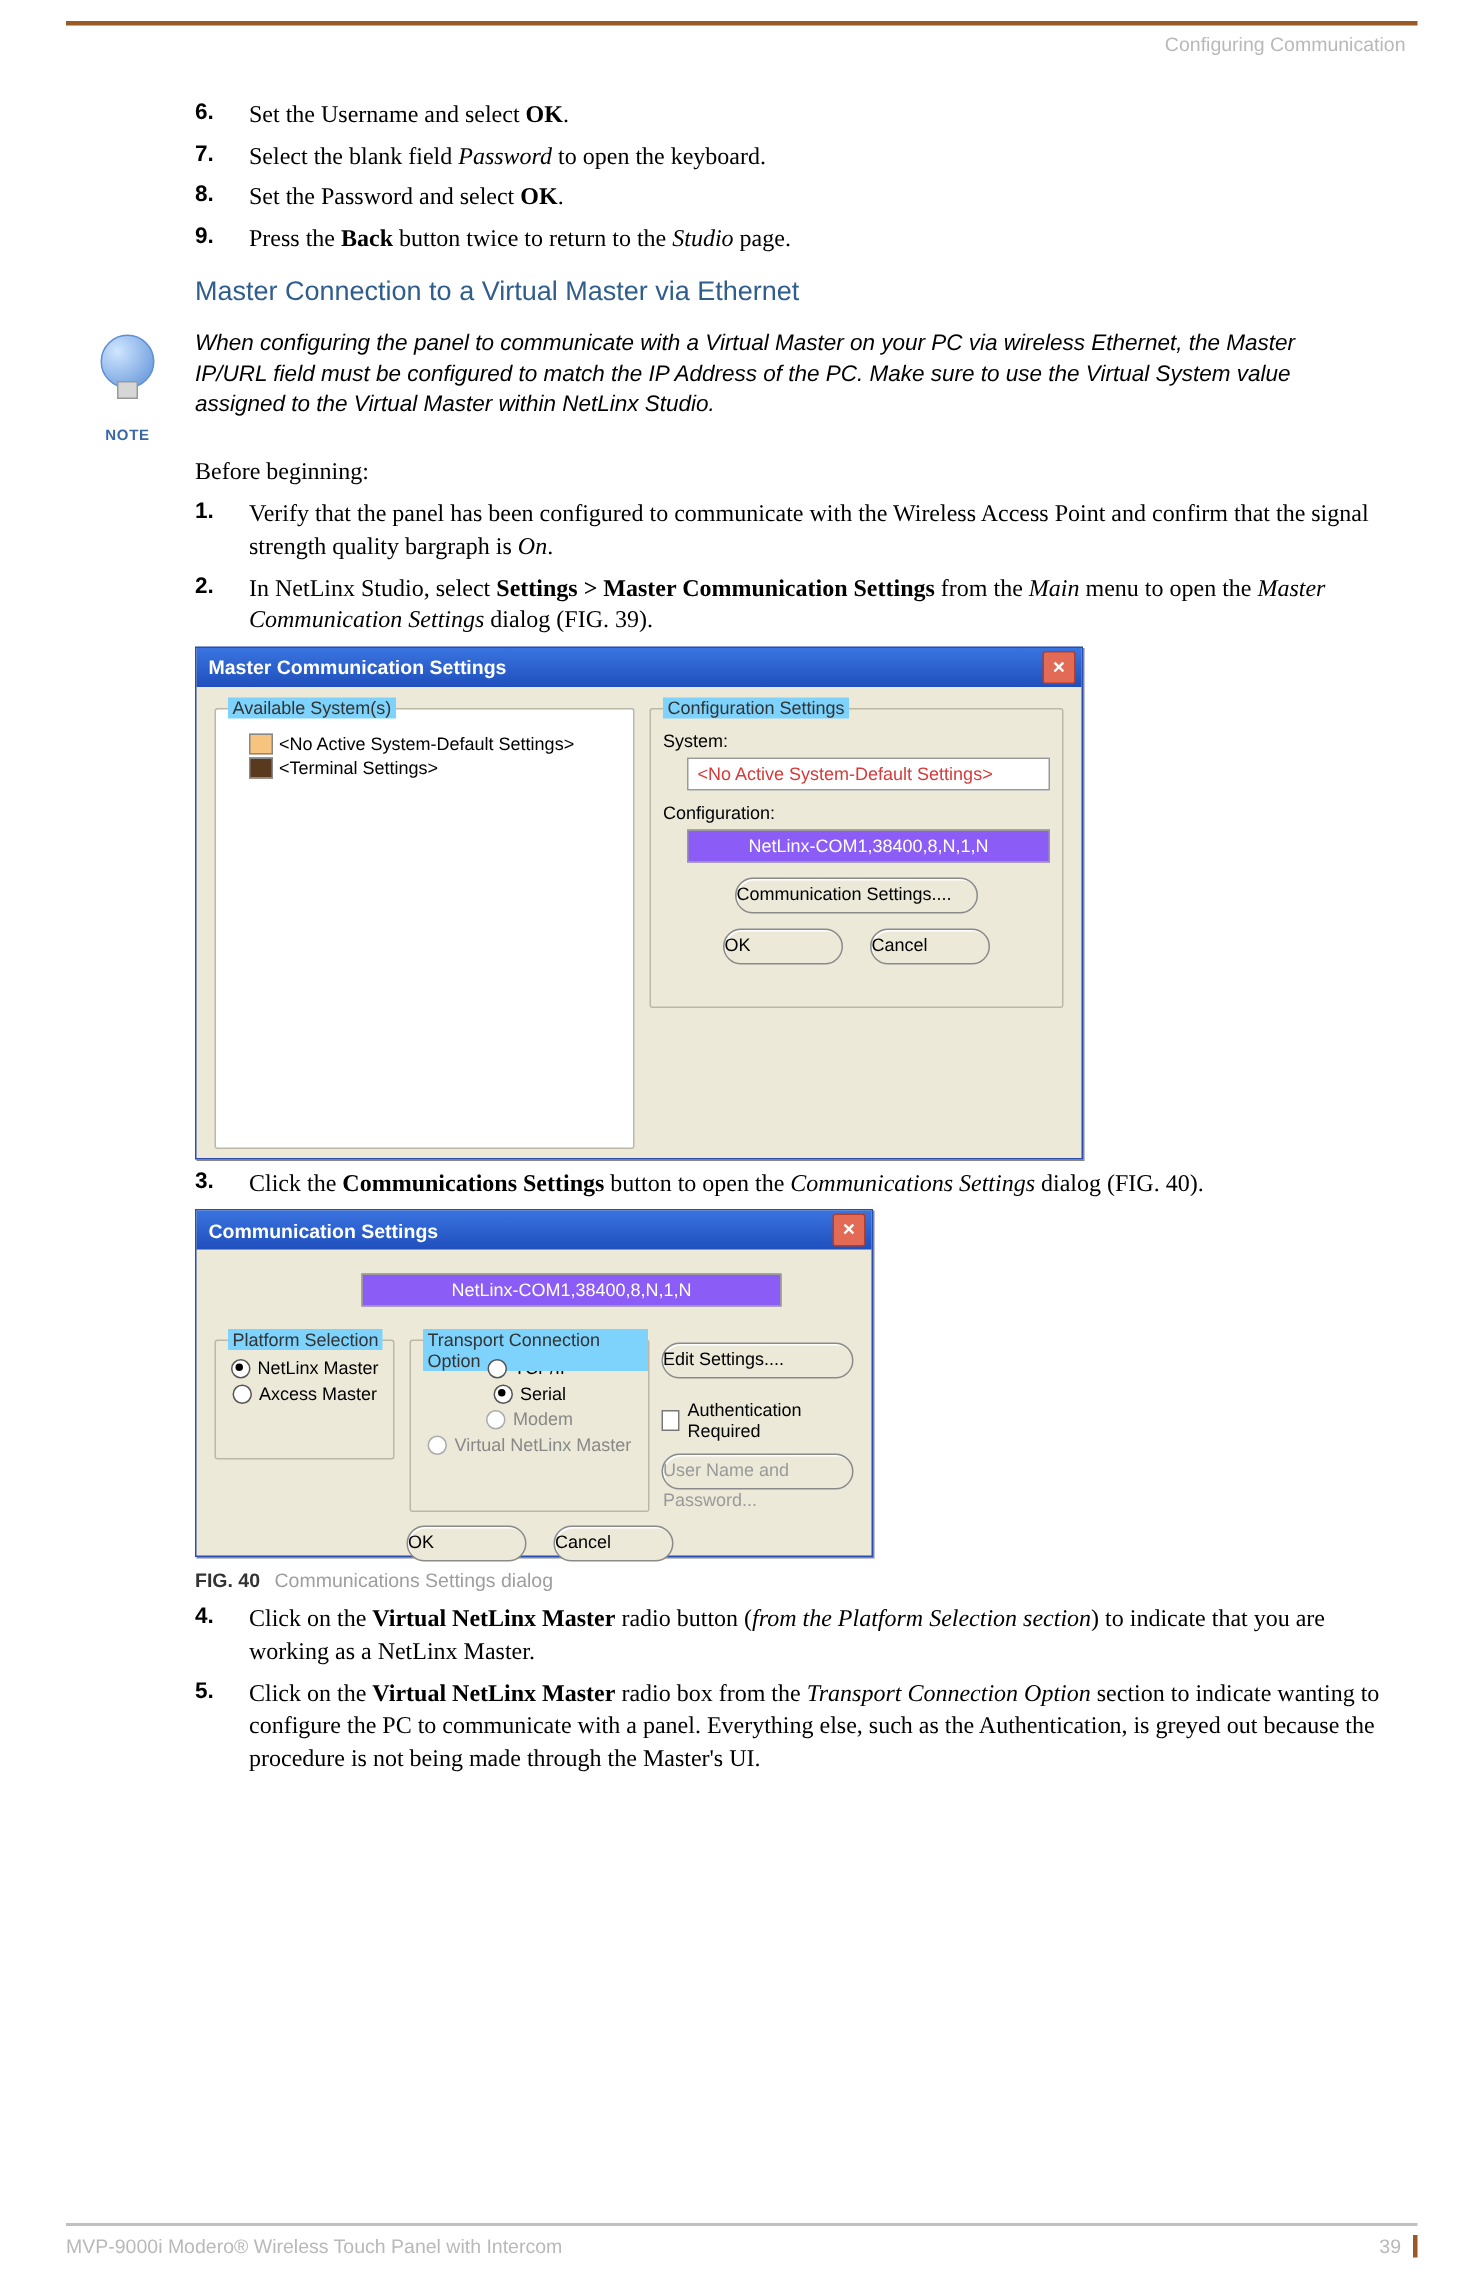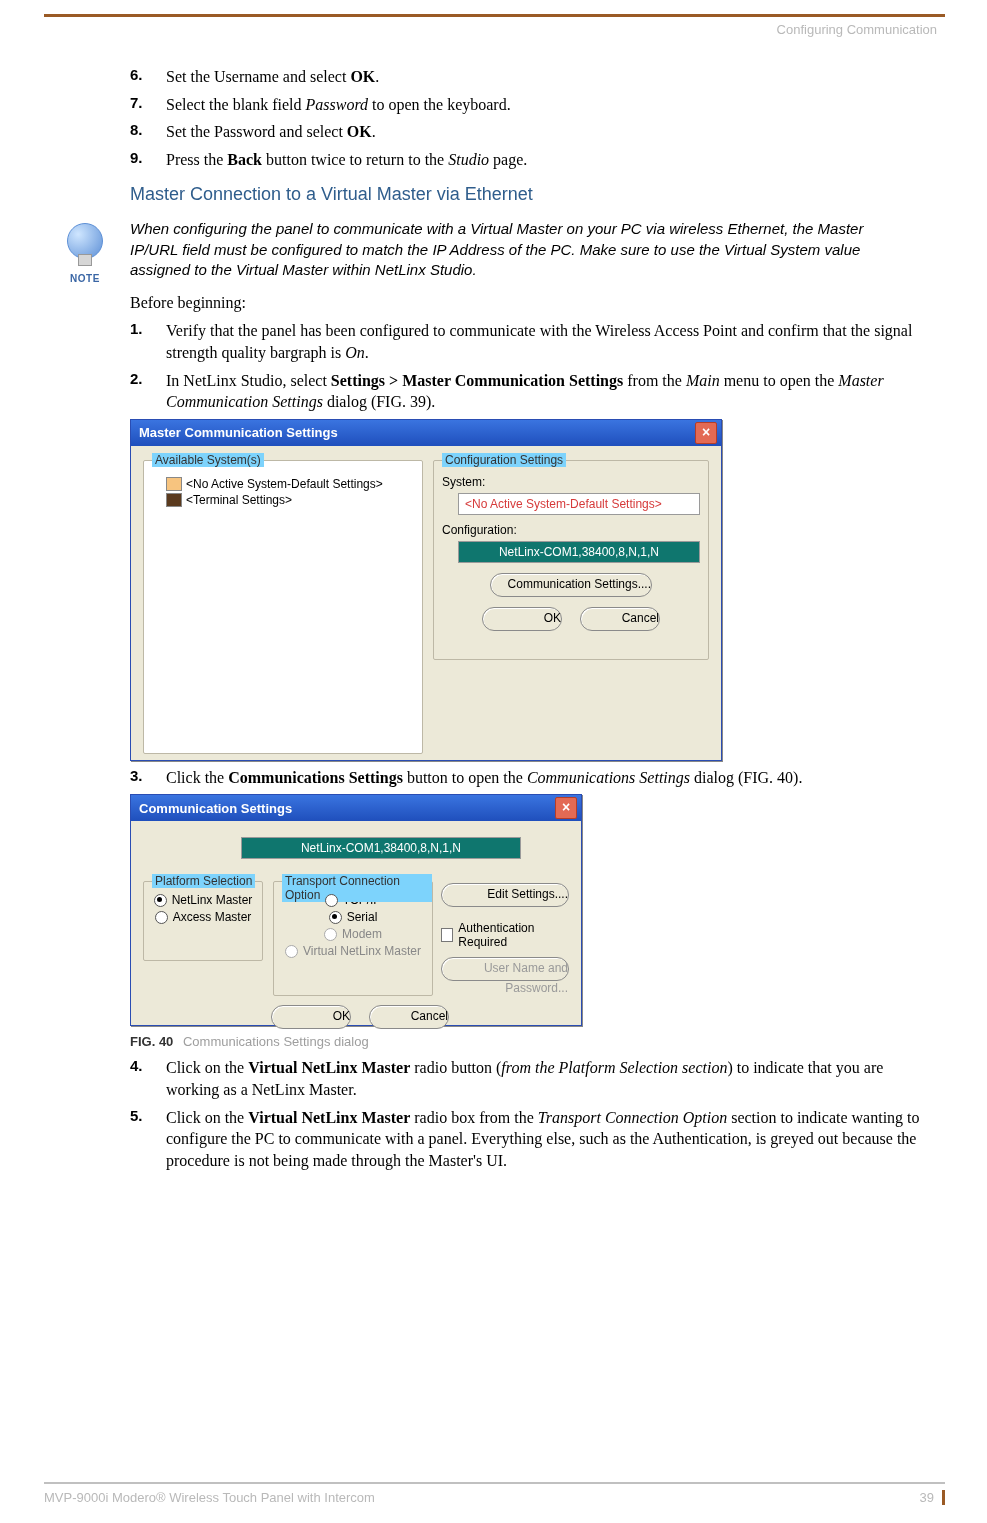--- a/index.html
+++ b/index.html
@@ -70,20 +70,21 @@
     margin-top: 10px;
     margin-bottom: 10px;
   }
   .note-icon {
     width: 90px;
     flex: 0 0 90px;
     display: flex;
     flex-direction: column;
     align-items: center;
     padding-top: 4px;
+    gap: 12px;
   }
   .bulb {
     width: 34px;
     height: 34px;
     border-radius: 50%;
     background: radial-gradient(circle at 30% 30%, #cfe6ff, #5c8fd6);
     border: 1px solid #5c8fd6;
     position: relative;
   }
   .bulb::after {
@@ -182,27 +183,27 @@
   .dlg1 .gb-conf { left: 302px; top: 14px; width: 276px; height: 200px; }
   .field {
     background:#fff;
     border:1px solid #9a9a9a;
     height:20px;
     line-height:20px;
     padding:0 6px;
     font-size:12px;
     color:#d63a3a;
   }
-  .field.selected { background:#0f766e; color:#fff; }
+  .field.selected { background:#8b5cf6; color:#fff; }
   .wbtn {
     background:#ece9d8;
     border:1px solid #8a8a8a;
     height:22px;
     line-height:20px;
-    text-align:right;
+    text-align:left;
     font-size:12px;
     color:#000;
     border-radius:12px;
     box-shadow: inset 1px 1px 0 #fff;
   }
   .fig-caption {
     font-family: Arial, sans-serif;
     font-size: 13px;
     margin: 8px 0 8px 0;
   }

